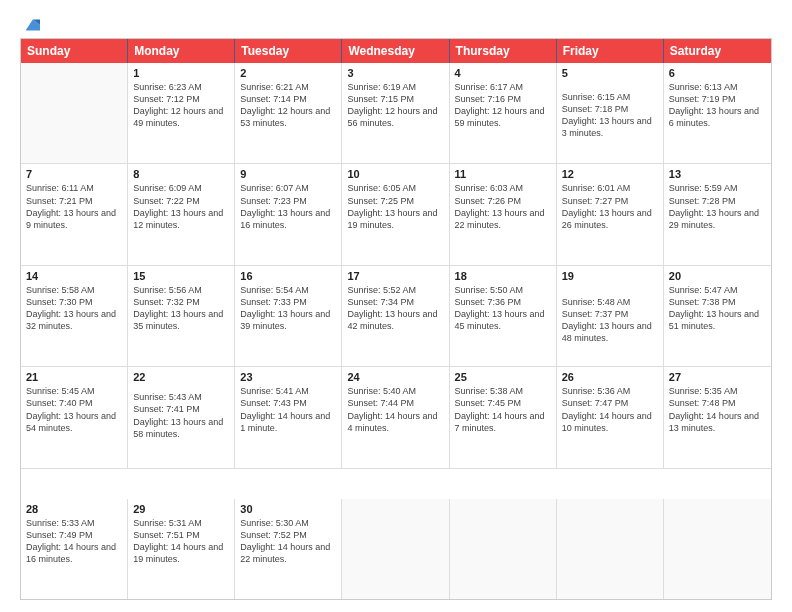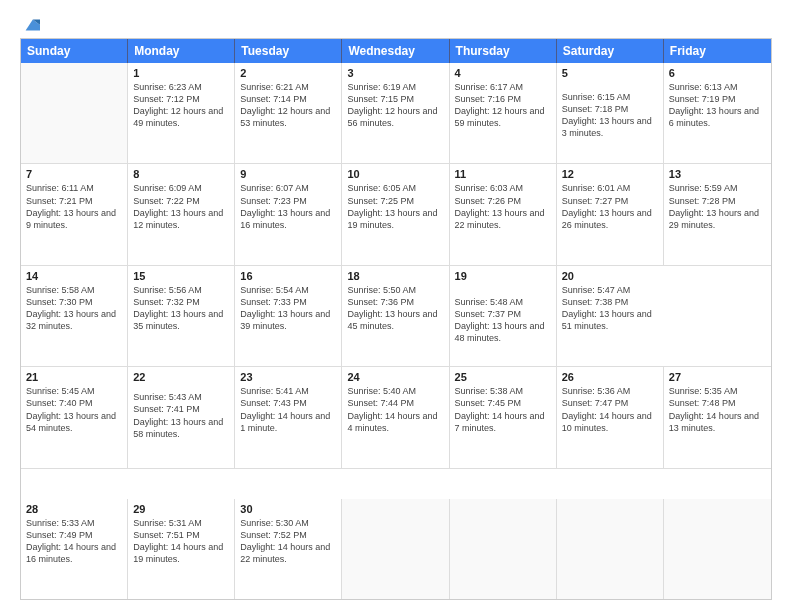--- a/index.html
+++ b/index.html
@@ -55,21 +55,21 @@
     }
     .calendar {
       flex: 1;
       display: flex;
       flex-direction: column;
       border: 1px solid #ccc;
     }
     .cal-header-row {
       display: grid;
       grid-template-columns: repeat(7, 1fr);
-      background: #3b82f6;
+      background: #ef4444;
     }
     .cal-header-cell {
       color: #fff;
       font-size: 12px;
       font-weight: bold;
       padding: 5px 6px;
       text-align: left;
       border-right: 1px solid #4a5a8a;
     }
     .cal-header-cell:last-child { border-right: none; }
@@ -129,22 +129,22 @@
     </div>
   </div>
 
   <div class="calendar">
     <div class="cal-header-row">
     <div class="cal-header-cell">Sunday</div>
         <div class="cal-header-cell">Monday</div>
         <div class="cal-header-cell">Tuesday</div>
         <div class="cal-header-cell">Wednesday</div>
         <div class="cal-header-cell">Thursday</div>
+        <div class="cal-header-cell">Friday</div>
         <div class="cal-header-cell">Saturday</div>
-        <div class="cal-header-cell">Friday</div>
       </div>
     <div class="cal-body">
     <div class="cal-week">
           <div class="cal-cell empty"></div>
           <div class="cal-cell">
             <span class="day-number">1</span>
             <div class="day-info" style="white-space: pre-line;">Sunrise: 6:23 AM
 Sunset: 7:12 PM
 Daylight: 12 hours and 49 minutes.</div>
           </div>
@@ -234,20 +234,26 @@
             <span class="day-number">15</span>
             <div class="day-info" style="white-space: pre-line;">Sunrise: 5:56 AM
 Sunset: 7:32 PM
 Daylight: 13 hours and 35 minutes.</div>
           </div>
           <div class="cal-cell">
             <span class="day-number">16</span>
             <div class="day-info" style="white-space: pre-line;">Sunrise: 5:54 AM
 Sunset: 7:33 PM
 Daylight: 13 hours and 39 minutes.</div>
+          </div>
+          <div class="cal-cell">
+            <span class="day-number">17</span>
+            <div class="day-info" style="white-space: pre-line;">Sunrise: 5:52 AM
+Sunset: 7:34 PM
+Daylight: 13 hours and 42 minutes.</div>
           </div>
           <div class="cal-cell">
             <span class="day-number">18</span>
             <div class="day-info" style="white-space: pre-line;">Sunrise: 5:50 AM
 Sunset: 7:36 PM
 Daylight: 13 hours and 45 minutes.</div>
           </div>
           <div class="cal-cell">
             <span class="day-number">19</span>
             <div class="day-info" style="white-space: pre-line; margin-top: 14px;">Sunrise: 5:48 AM

